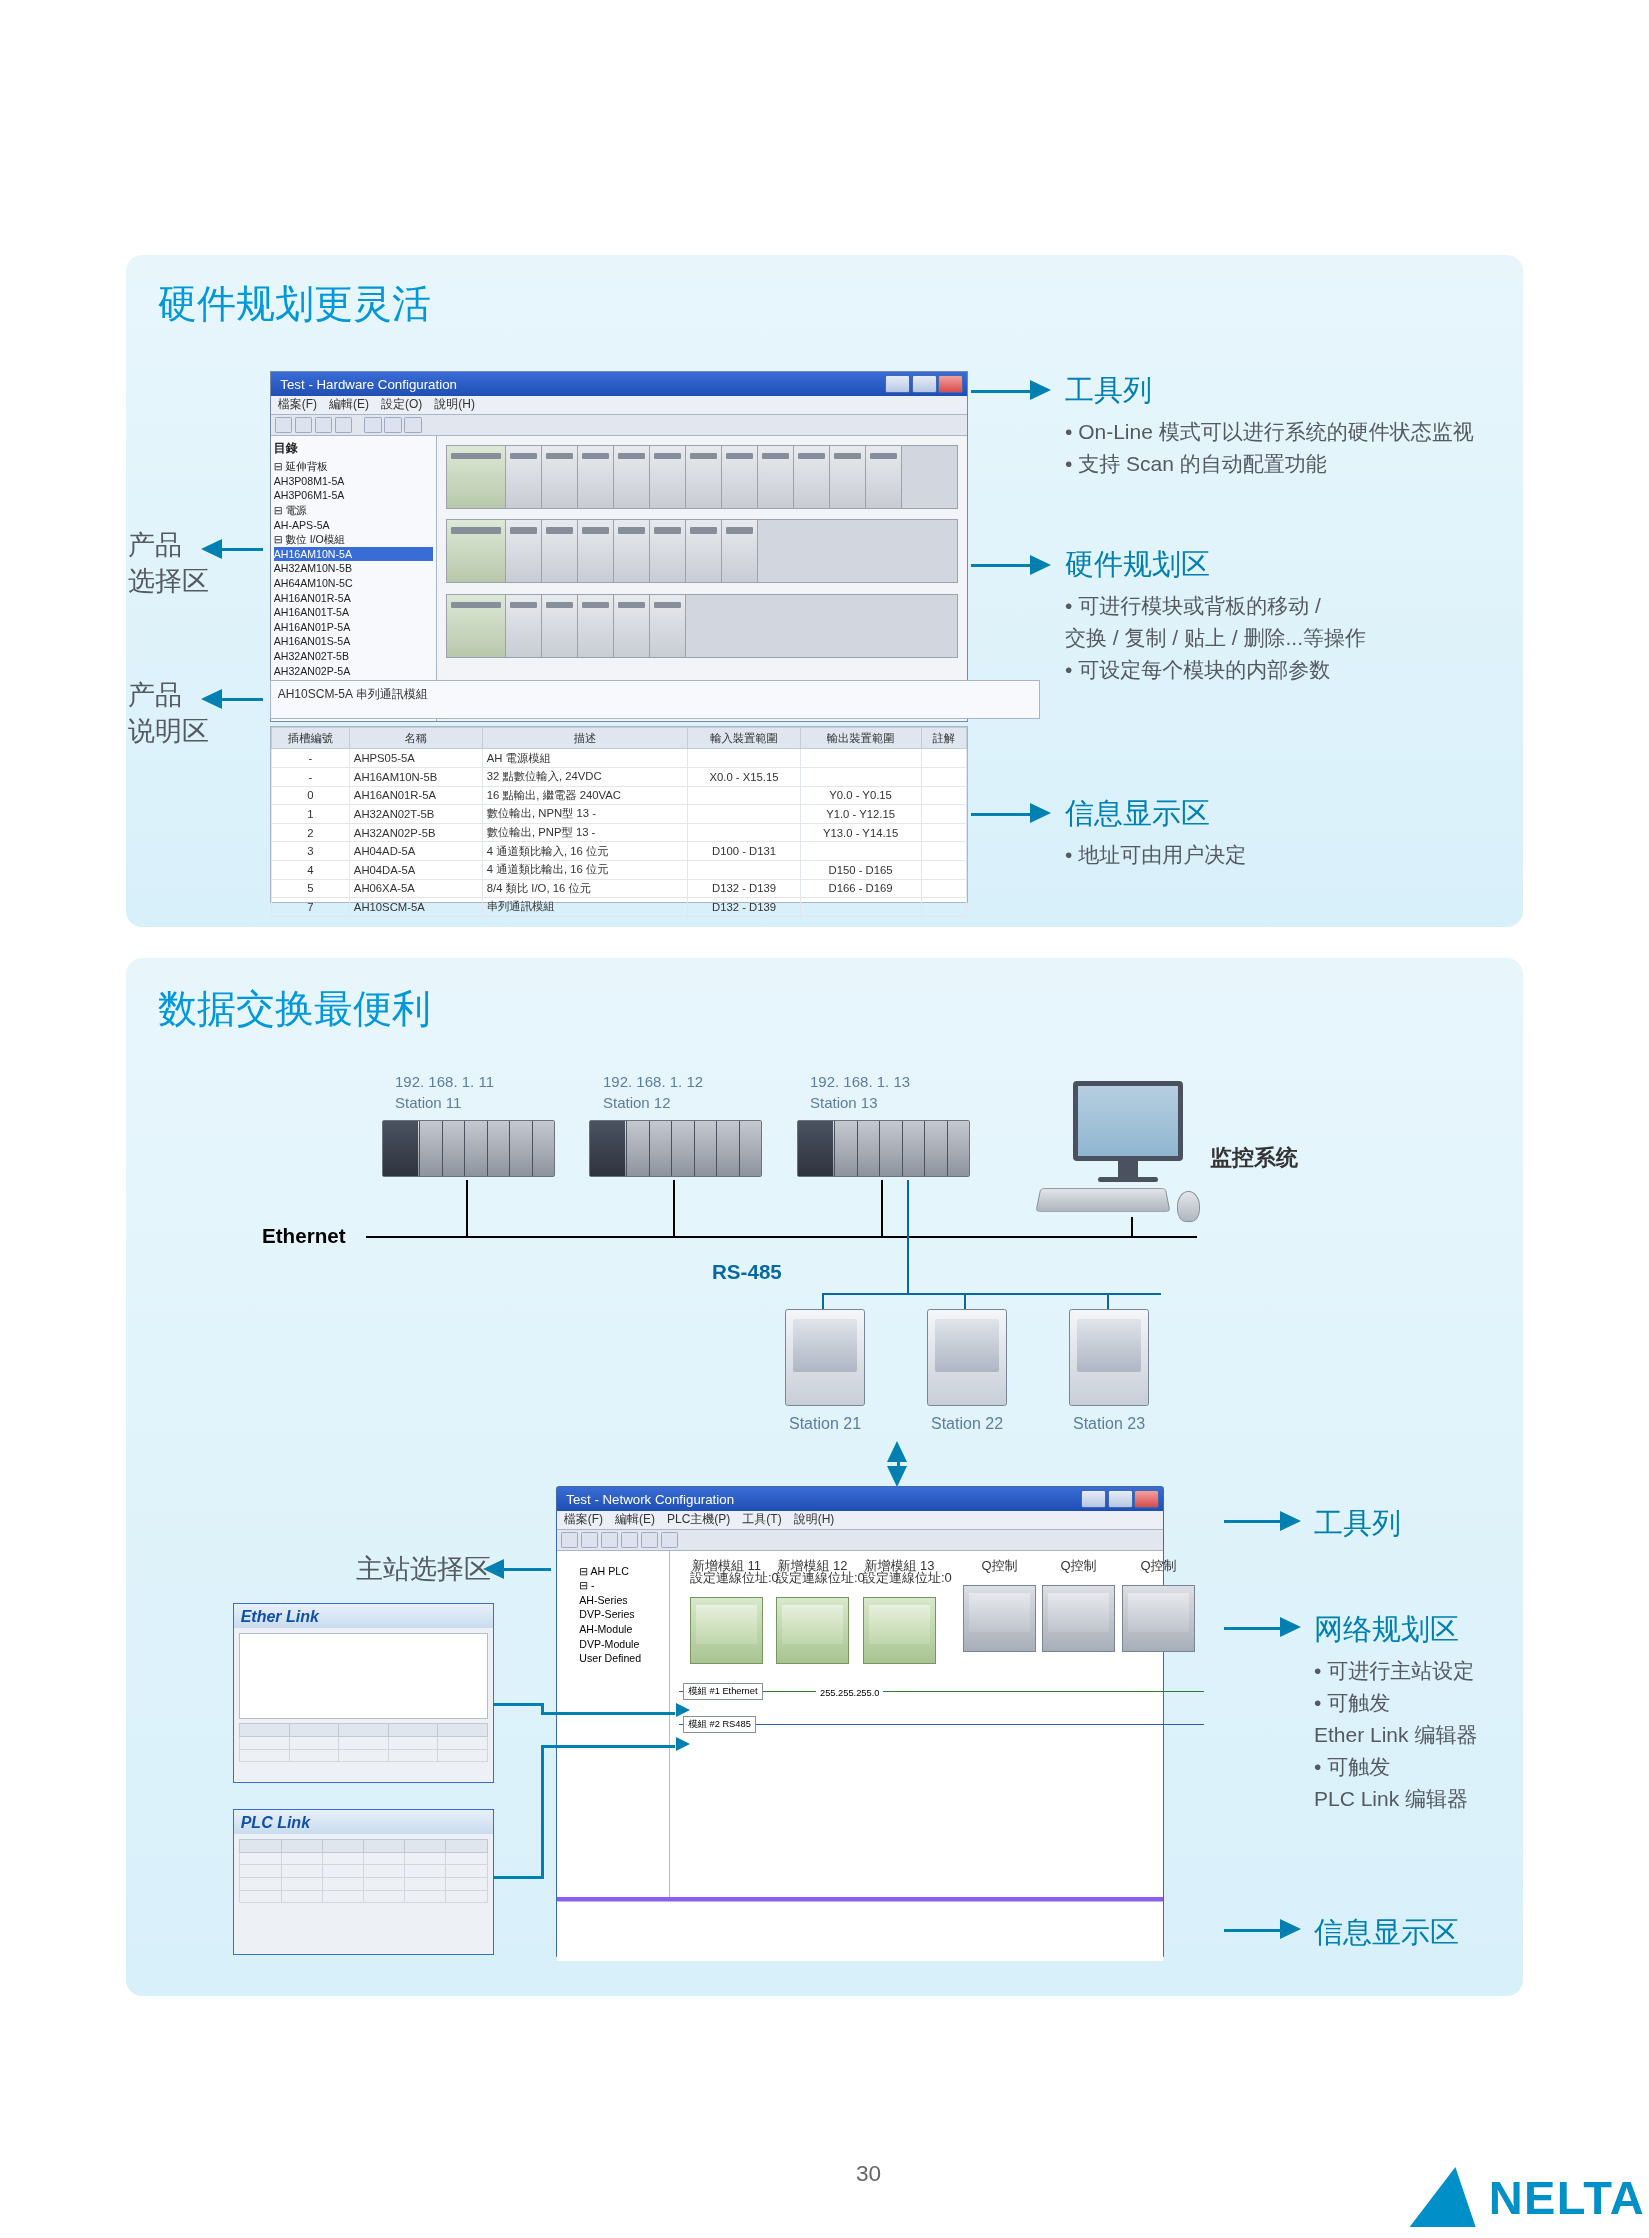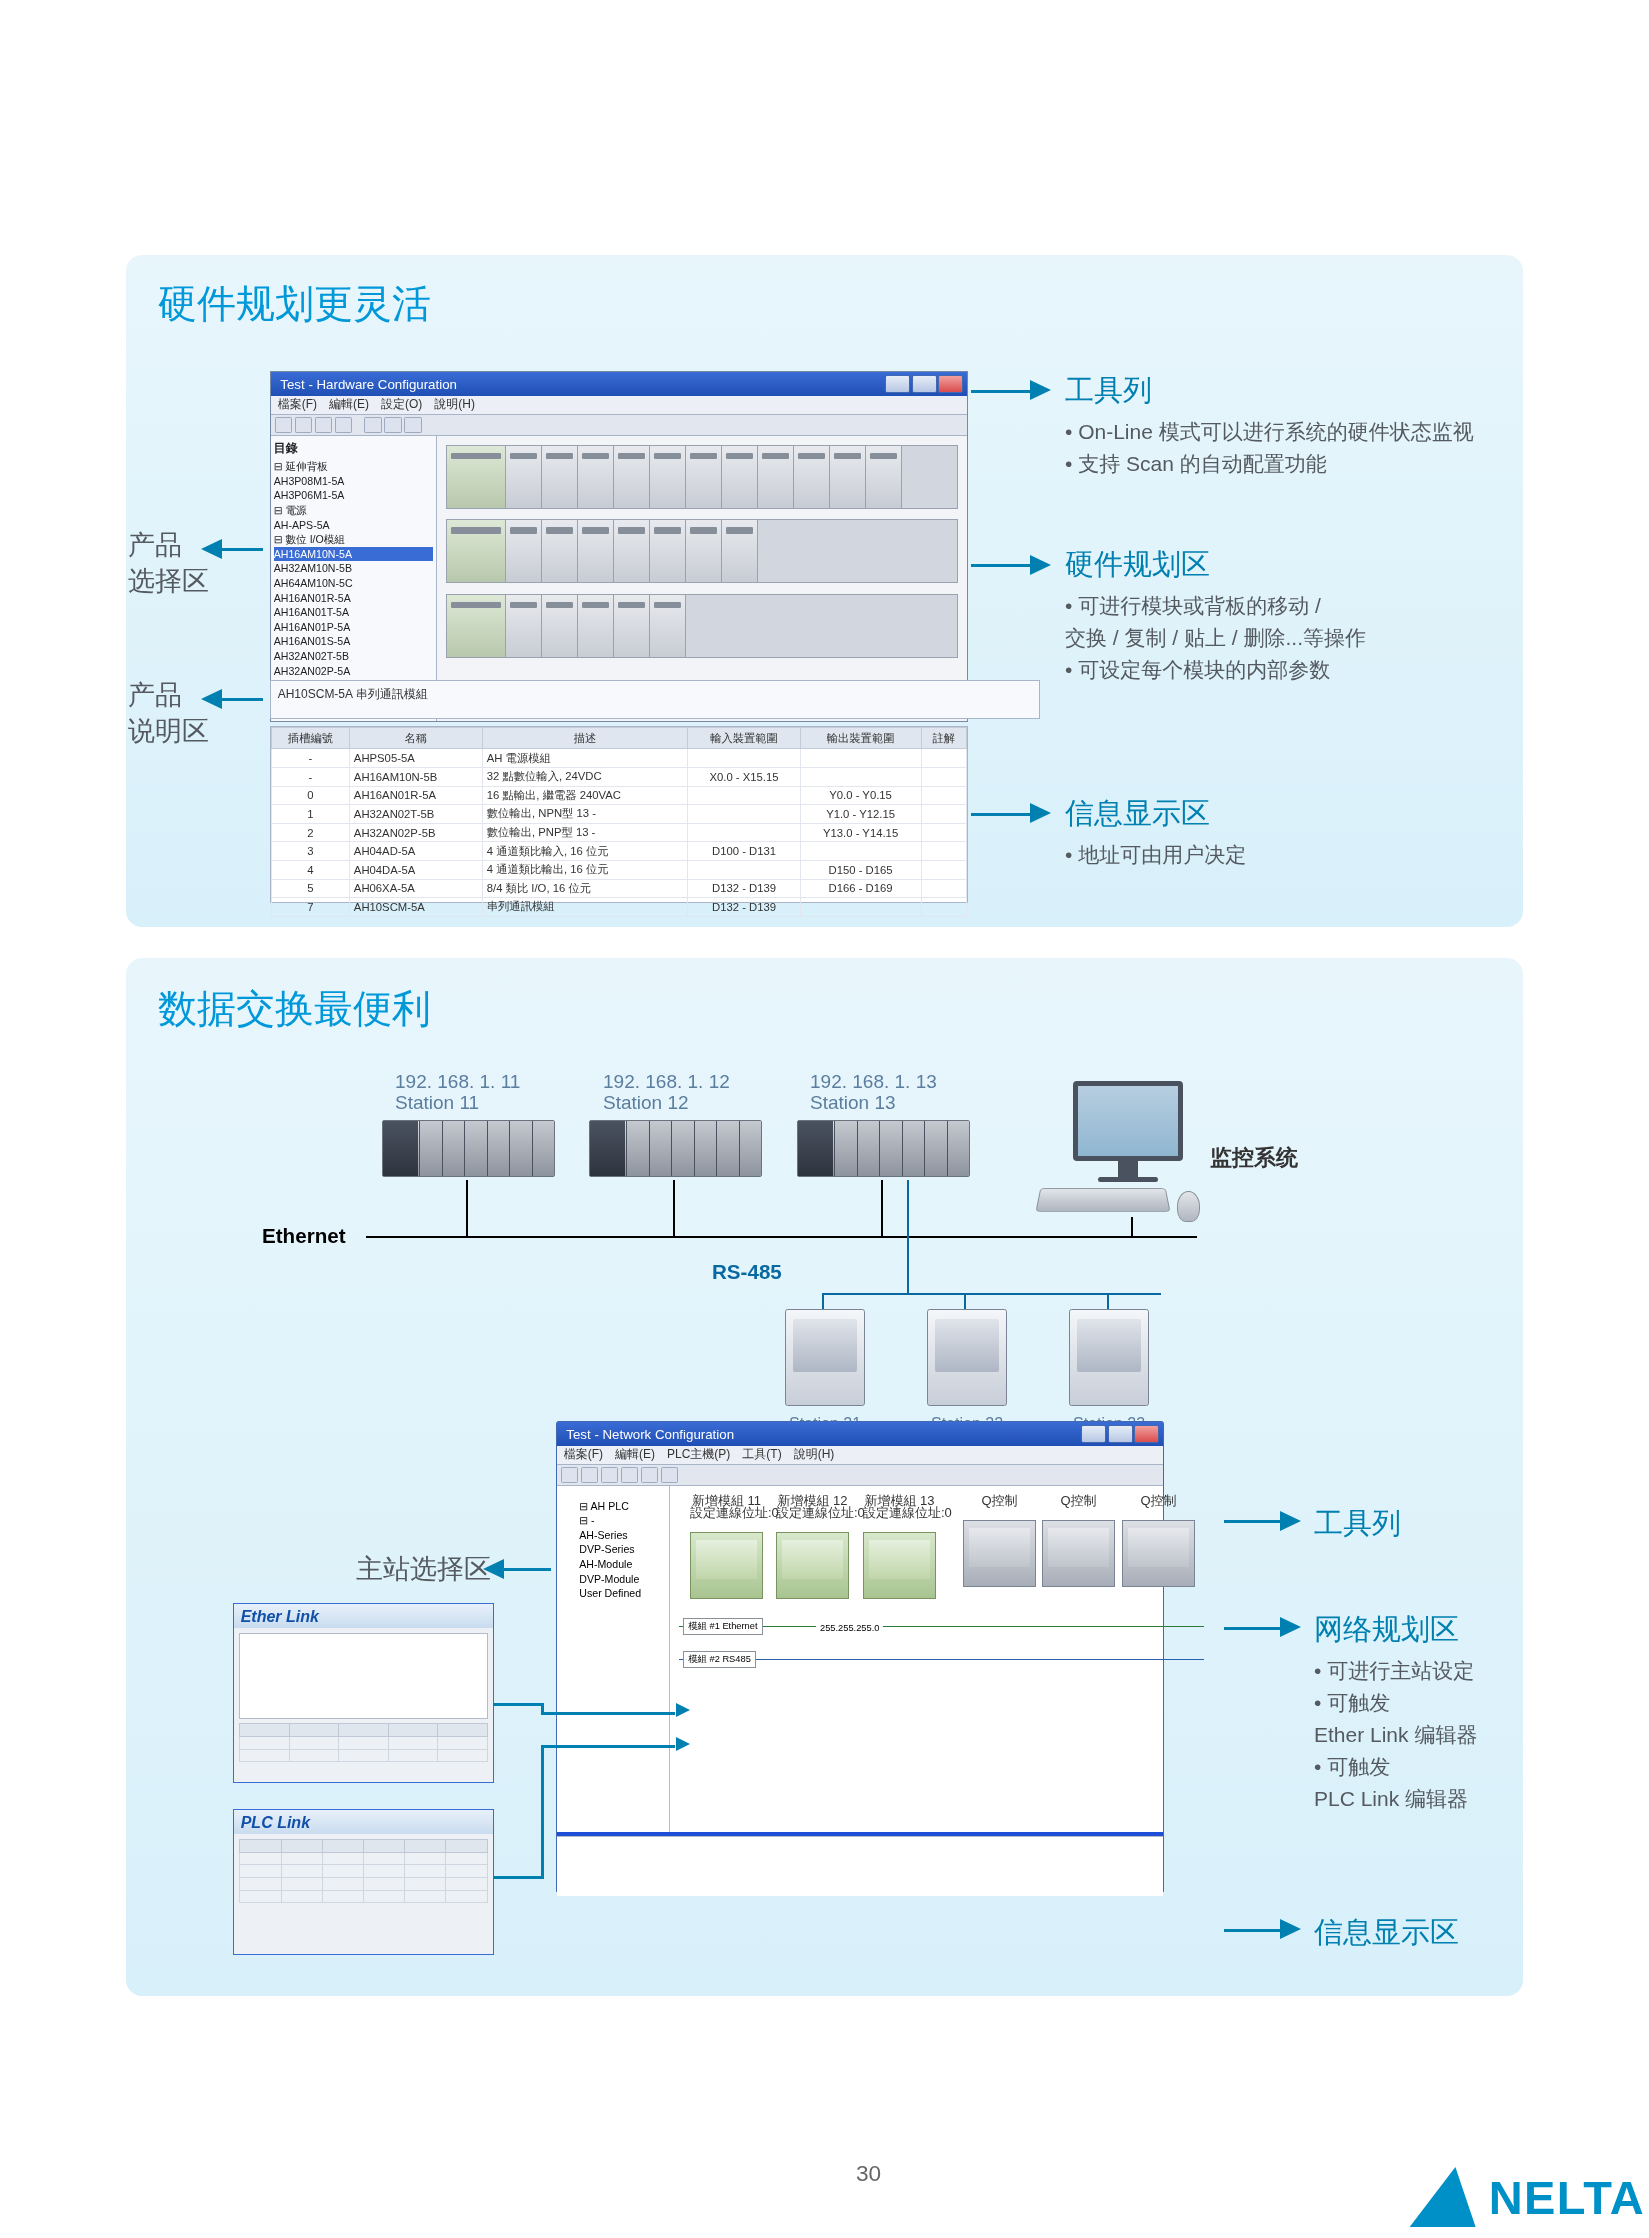--- a/index.html
+++ b/index.html
@@ -94,21 +94,21 @@
   .arrow-right { border-left: 21px solid #0080b0; }
   .arrow-line { position: absolute; height: 2.7px; background: #0080b0; }
   .arrow-line-v { position: absolute; width: 2.7px; background: #0080b0; }
   .arrow-up, .arrow-down {
     position: absolute; width: 0; height: 0;
     border-left: 10.6px solid transparent;
     border-right: 10.6px solid transparent;
   }
   .arrow-up { border-bottom: 21px solid #0080b0; }
   .arrow-down { border-top: 21px solid #0080b0; }
-  .sta-label { position: absolute; font-size: 19px; color: #5b7d9e; line-height: 21px; }
+  .sta-label { position: absolute; font-size: 15px; color: #5b7d9e; line-height: 21px; }
   .plc-unit { position: absolute; width: 173px; height: 57px; background: linear-gradient(180deg,#dcdfe4,#8e949e); border: 0.7px solid #6b7280; border-radius: 2px; display: flex; }
   .plc-unit .m { flex: 0 0 35px; background: linear-gradient(180deg,#4a5260,#2e343e); margin-right: 1.3px; }
   .plc-unit .s { flex: 1; border-left: 0.7px solid #4a5260; background: linear-gradient(180deg,#c4c8cf,#8e949e); }
 
   .monitor { position: absolute; left: 1073px; top: 1081px; }
   .monitor .screen { width: 110px; height: 80px; background: linear-gradient(180deg,#b7cee0,#8fb6d0); border: 5.3px solid #4a5260; border-radius: 4px; }
   .monitor .stand { width: 20px; height: 16px; background: #4a5260; margin: 0 auto; }
   .monitor .base { width: 60px; height: 5.3px; background: #4a5260; border-radius: 2.7px; margin: 0 auto; }
   .keyboard { position: absolute; left: 1038px; top: 1184px; width: 130px; height: 31px; background: linear-gradient(180deg,#e2e6ea,#b0b6c0); border: 0.7px solid #8a9098; border-radius: 4px; transform: perspective(266px) rotateX(40deg); }
   .mouse { position: absolute; left: 1177px; top: 1191px; width: 22.6px; height: 31px; background: linear-gradient(180deg,#e2e6ea,#b0b6c0); border: 0.7px solid #8a9098; border-radius: 50% 50% 40% 40%; }
@@ -124,24 +124,24 @@
   .rs485-label { position: absolute; font-size: 20.6px; font-weight: 700; color: #0868a0; left: 712px; top: 1260px; }
 
   .slave-unit { position: absolute; width: 80px; height: 97px; background: linear-gradient(180deg,#f4f6f9,#c8ced8); border: 0.7px solid #7a8494; border-radius: 2.7px; }
   .slave-unit::before { content:""; position: absolute; top: 9.3px; left: 6.7px; right: 6.7px; height: 53px; background: linear-gradient(180deg,#e0e4ea,#aeb6c4); border-radius: 2px; }
   .slave-label { position: absolute; font-size: 16px; color: #5b7d9e; }
 
   
   .net-window {
     position: absolute;
     left: 556px;
-    top: 1421px;
+    top: 1486px;
     width: 608px;
     height: 471px;
-    background: #1d4ed8;
+    background: #8b5cf6;
     border: 0.7px solid #4368b2;
     border-radius: 2.7px 2.7px 0 0;
   }
   .net-body { display: flex; height: 346px; }
   .net-tree { width: 113px; background: #fff; border-right: 0.7px solid #b4bcc8; font-size: 10.6px; padding: 13px; }
   .net-tree .item { line-height: 14.6px; padding-left: 9.3px; white-space: nowrap; }
   .net-canvas { flex: 1; background: #fff; position: relative; }
   .node { position: absolute; width: 73px; text-align: center; }
   .node .caption { font-size: 13px; color: #333; line-height: 12px; margin-bottom: 13px; white-space: nowrap; }
   .node .box { width: 73px; height: 67px; background: linear-gradient(180deg,#d8e8cc,#a8c490); border: 0.7px solid #7a9460; margin: 0 auto; position: relative; }

